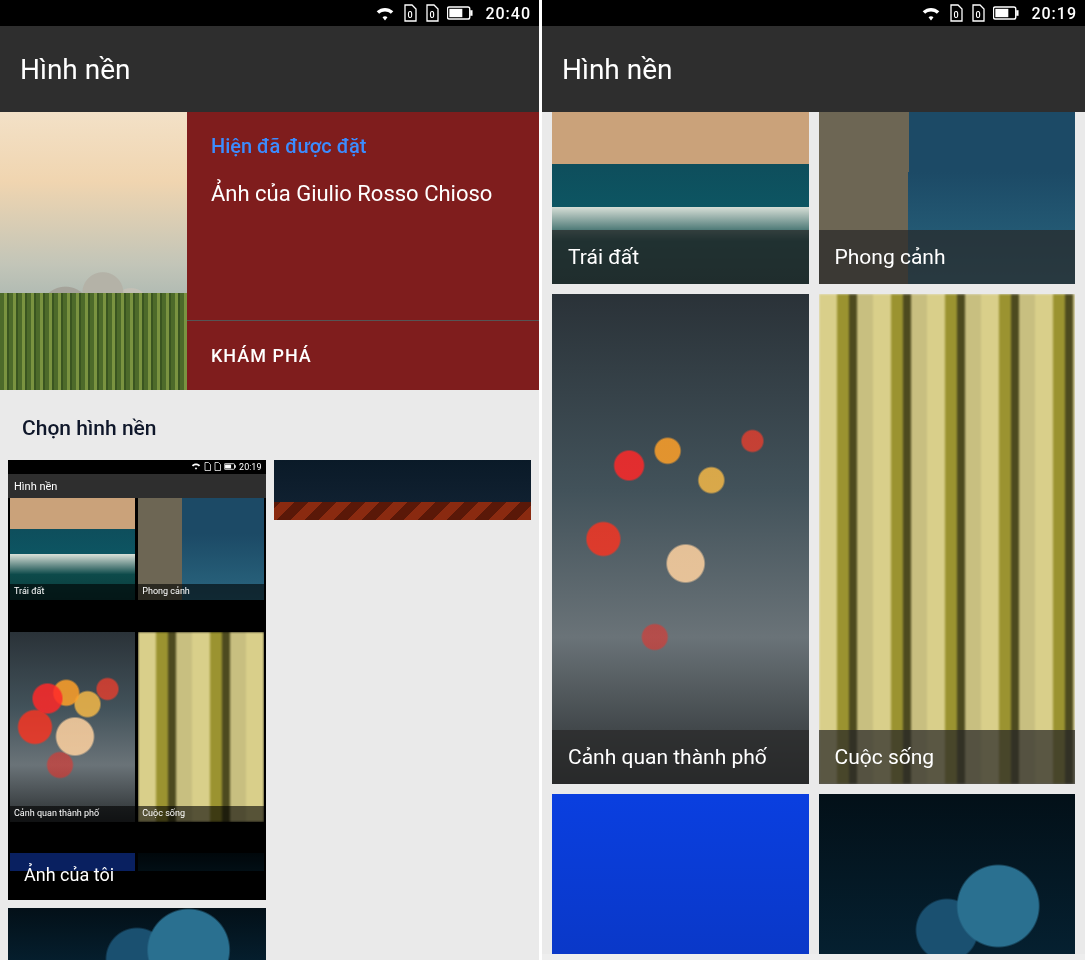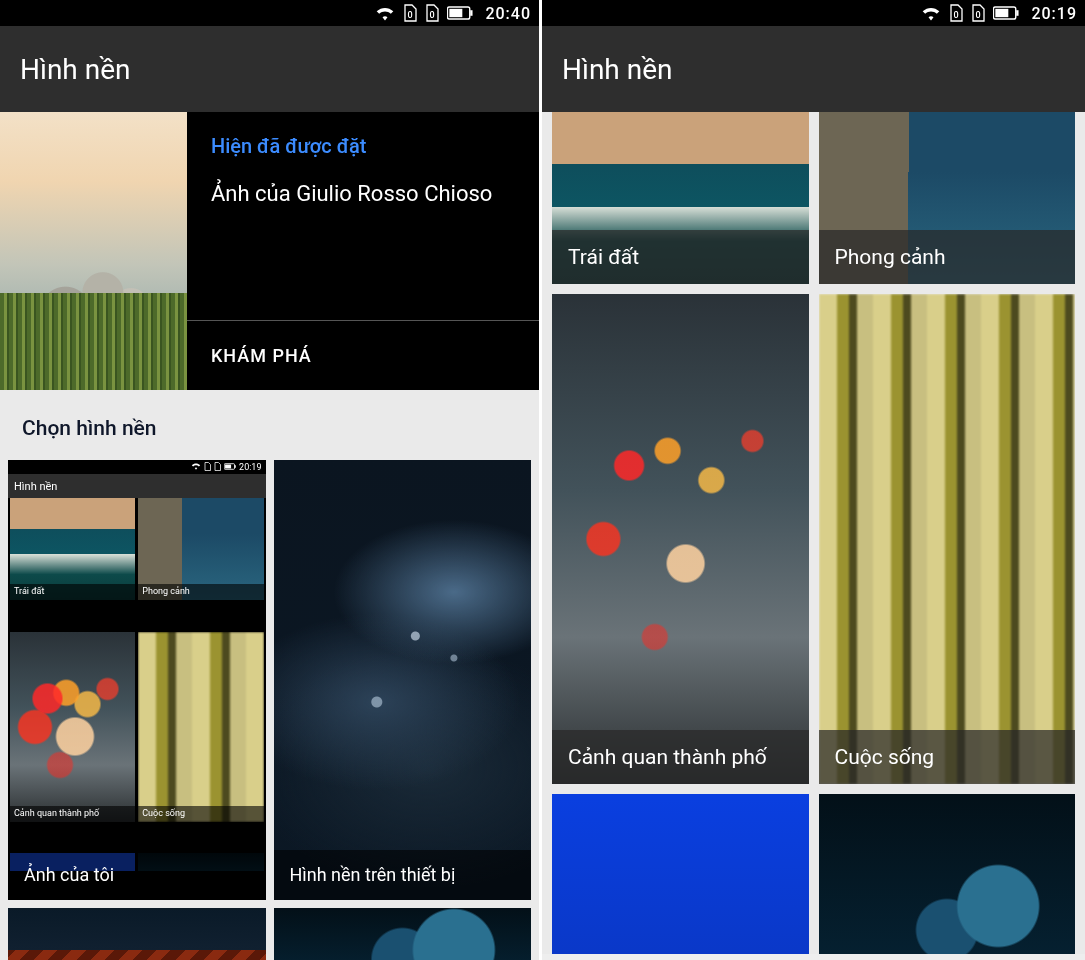--- a/index.html
+++ b/index.html
@@ -15,21 +15,21 @@
   .status .time { margin-left:4px; letter-spacing:1px;}
   .icn { display:inline-flex; align-items:center; }
 
   
   .header { height:86px; background:#2e2e2e; color:#fff; display:flex; align-items:center; padding:0 20px; }
   .header h1 { font-size:28px; font-weight:400; }
 
   
   .card { display:flex; height:278px; width:100%; }
   .card-img { width:187px; height:278px; position:relative; overflow:hidden; }
-  .card-info { flex:1; background:#000000; display:flex; flex-direction:column; }
+  .card-info { flex:1; background:#7f1d1d; display:flex; flex-direction:column; }
   .card-top { flex:1; padding:22px 24px; }
   .set-label { color:#3c8cff; font-size:20px; font-weight:500; margin-bottom:22px; }
   .photo-desc { color:#fff; font-size:22px; line-height:1.3; }
   .card-bottom { height:70px; border-top:1px solid #555; display:flex; align-items:center; padding:0 24px; color:#fff; font-size:18px; letter-spacing:1px; font-weight:500;}
   
   .section-title { padding:26px 22px 20px; color:#0f172a; font-size:21px; font-weight:500; background:#eaeaea;}
   .grid-left { display:grid; grid-template-columns:1fr 1fr; gap:8px; padding:0 8px 8px; background:#eaeaea;}
   .tile { position:relative; overflow:hidden; }
   .tile-label { position:absolute; left:0; right:0; bottom:0; background:rgba(0,0,0,.55); color:#fff; padding:10px 14px; font-size:20px; line-height:1.2;}
   .tile .tile-label.lg { font-size:18px; padding:14px 16px;}
@@ -188,24 +188,20 @@
           <div class="mini-tile" style="height:190px;">
               <div class="trees"></div>
               <div class="mini-lab">Cuộc sống</div>
             </div>
           <div class="mini-low"></div>
           <div class="mini-low" style="background:linear-gradient(#021018,#05202f);"></div>
         </div>
         <div class="tile-label lg">Ảnh của tôi</div>
       </div>
 
-      <div class="tile" style="height:440px;">
-        <div class="clouds"></div>
-        <div class="tile-label lg">Hình nền trên thiết bị</div>
-      </div>
 
       <div class="tile" style="height:60px;">
           <div class="mesh"></div>
         </div>
       <div class="tile" style="height:60px;">
           <div class="bubbles"></div>
         </div>
     </div>
   </div>
 

